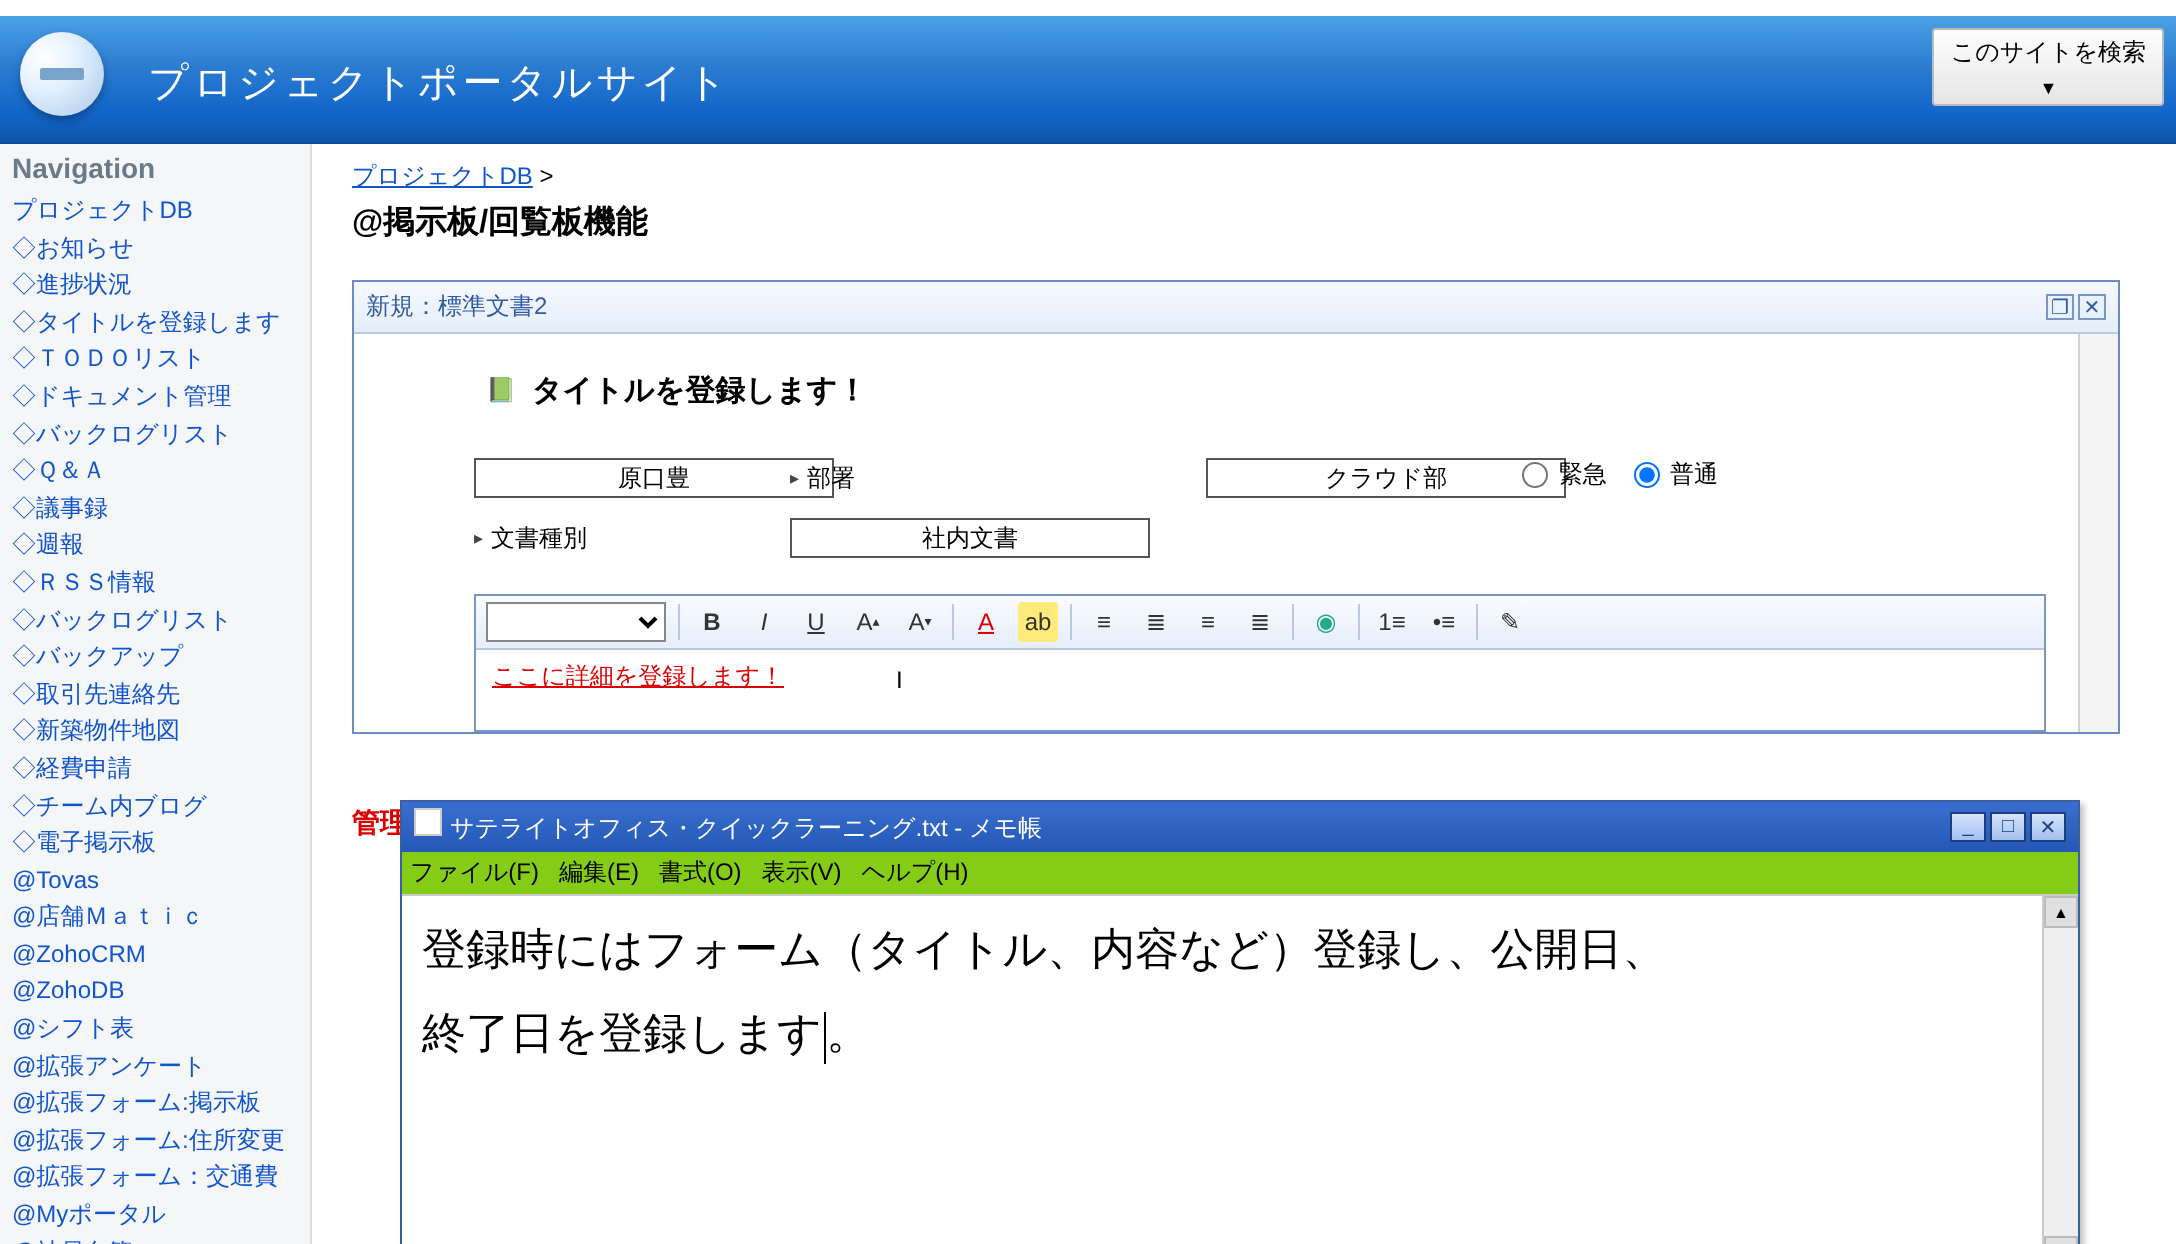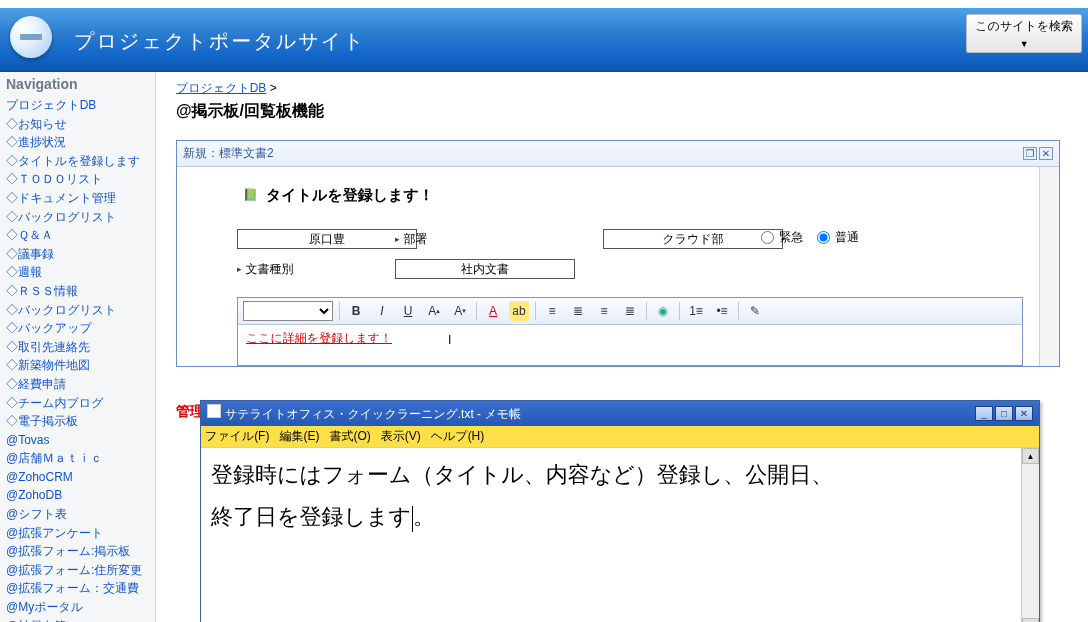--- a/index.html
+++ b/index.html
@@ -87,21 +87,21 @@
 
   
   .notepad {
     position:absolute; left:200px; top:400px; width:840px; height:228px;
     border:1px solid #3b5e9d; box-shadow:2px 2px 3px rgba(0,0,0,0.25); background:#fff;
   }
   .np-title { background:linear-gradient(#3b6fcf,#2358b6); color:#fff; padding:3px 6px; font-size:12px; display:flex; align-items:center; justify-content:space-between; }
   .np-title .np-icon { width:14px; height:14px; background:#fff; display:inline-block; margin-right:4px; border:1px solid #ccc; }
   .np-title .wbtns { display:flex; gap:2px; }
   .np-title .wbtns span { width:18px; height:15px; border:1px solid #1a3f80; background:linear-gradient(#d6e4fb,#a3bfef); display:inline-flex; align-items:center; justify-content:center; font-size:10px; color:#1a3f80; }
-  .np-menu { background:#fde047; border-bottom:1px solid #ccc; padding:2px 4px; font-size:12px; display:flex; gap:10px; }
+  .np-menu { background:#84cc16; border-bottom:1px solid #ccc; padding:2px 4px; font-size:12px; display:flex; gap:10px; }
   .np-body { height:calc(100% - 40px); display:flex; }
   .np-text { flex:1; padding:6px 10px; font-size:22px; line-height:1.9; font-family:"MS Mincho","Hiragino Mincho",serif; }
   .np-text .caret { display:inline-block; width:1px; height:26px; background:#000; vertical-align:middle; margin-left:1px; }
   .np-scroll { width:18px; background:#efefef; border-left:1px solid #ccc; position:relative; }
   .np-scroll .ar { position:absolute; left:0; right:0; height:16px; background:#e0e0e0; border:1px solid #bbb; display:flex; align-items:center; justify-content:center; font-size:8px;}
   .np-scroll .ar.top{ top:0;} .np-scroll .ar.bot{ bottom:0;}
 
   .section-heading { color:#d00; font-size:14px; font-weight:bold; margin-top:36px; }
 </style>
 </head>

